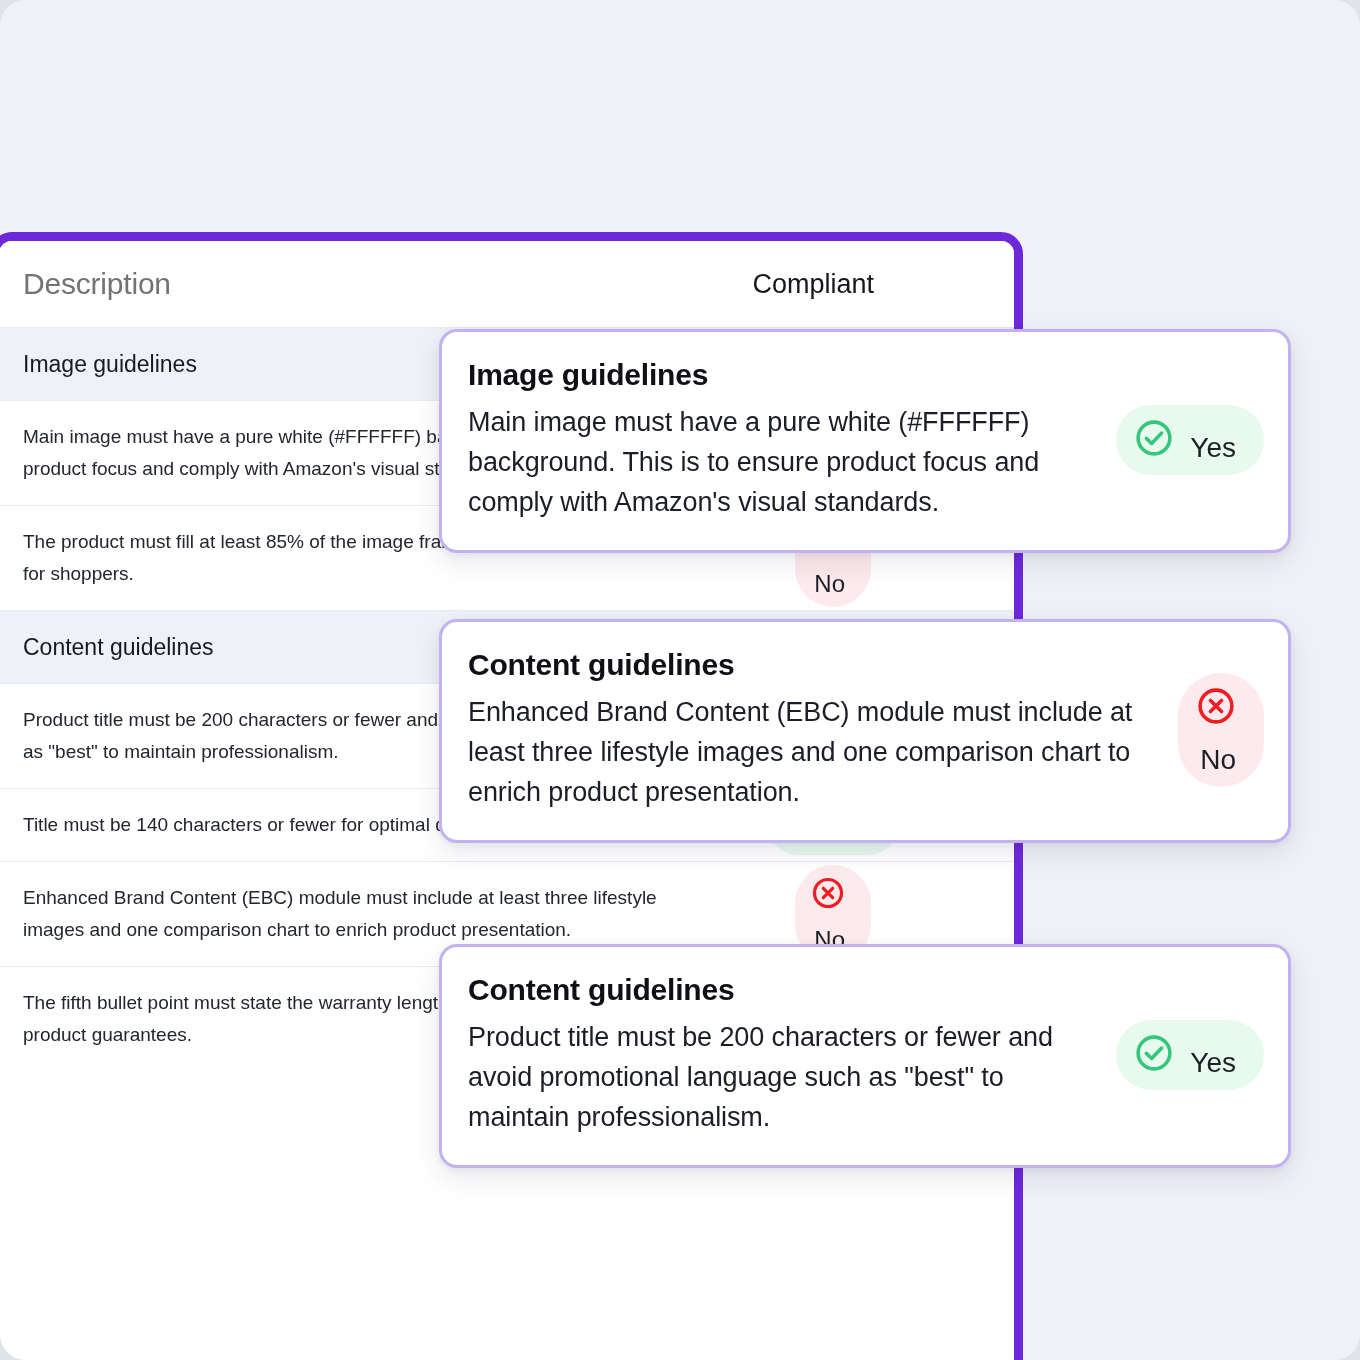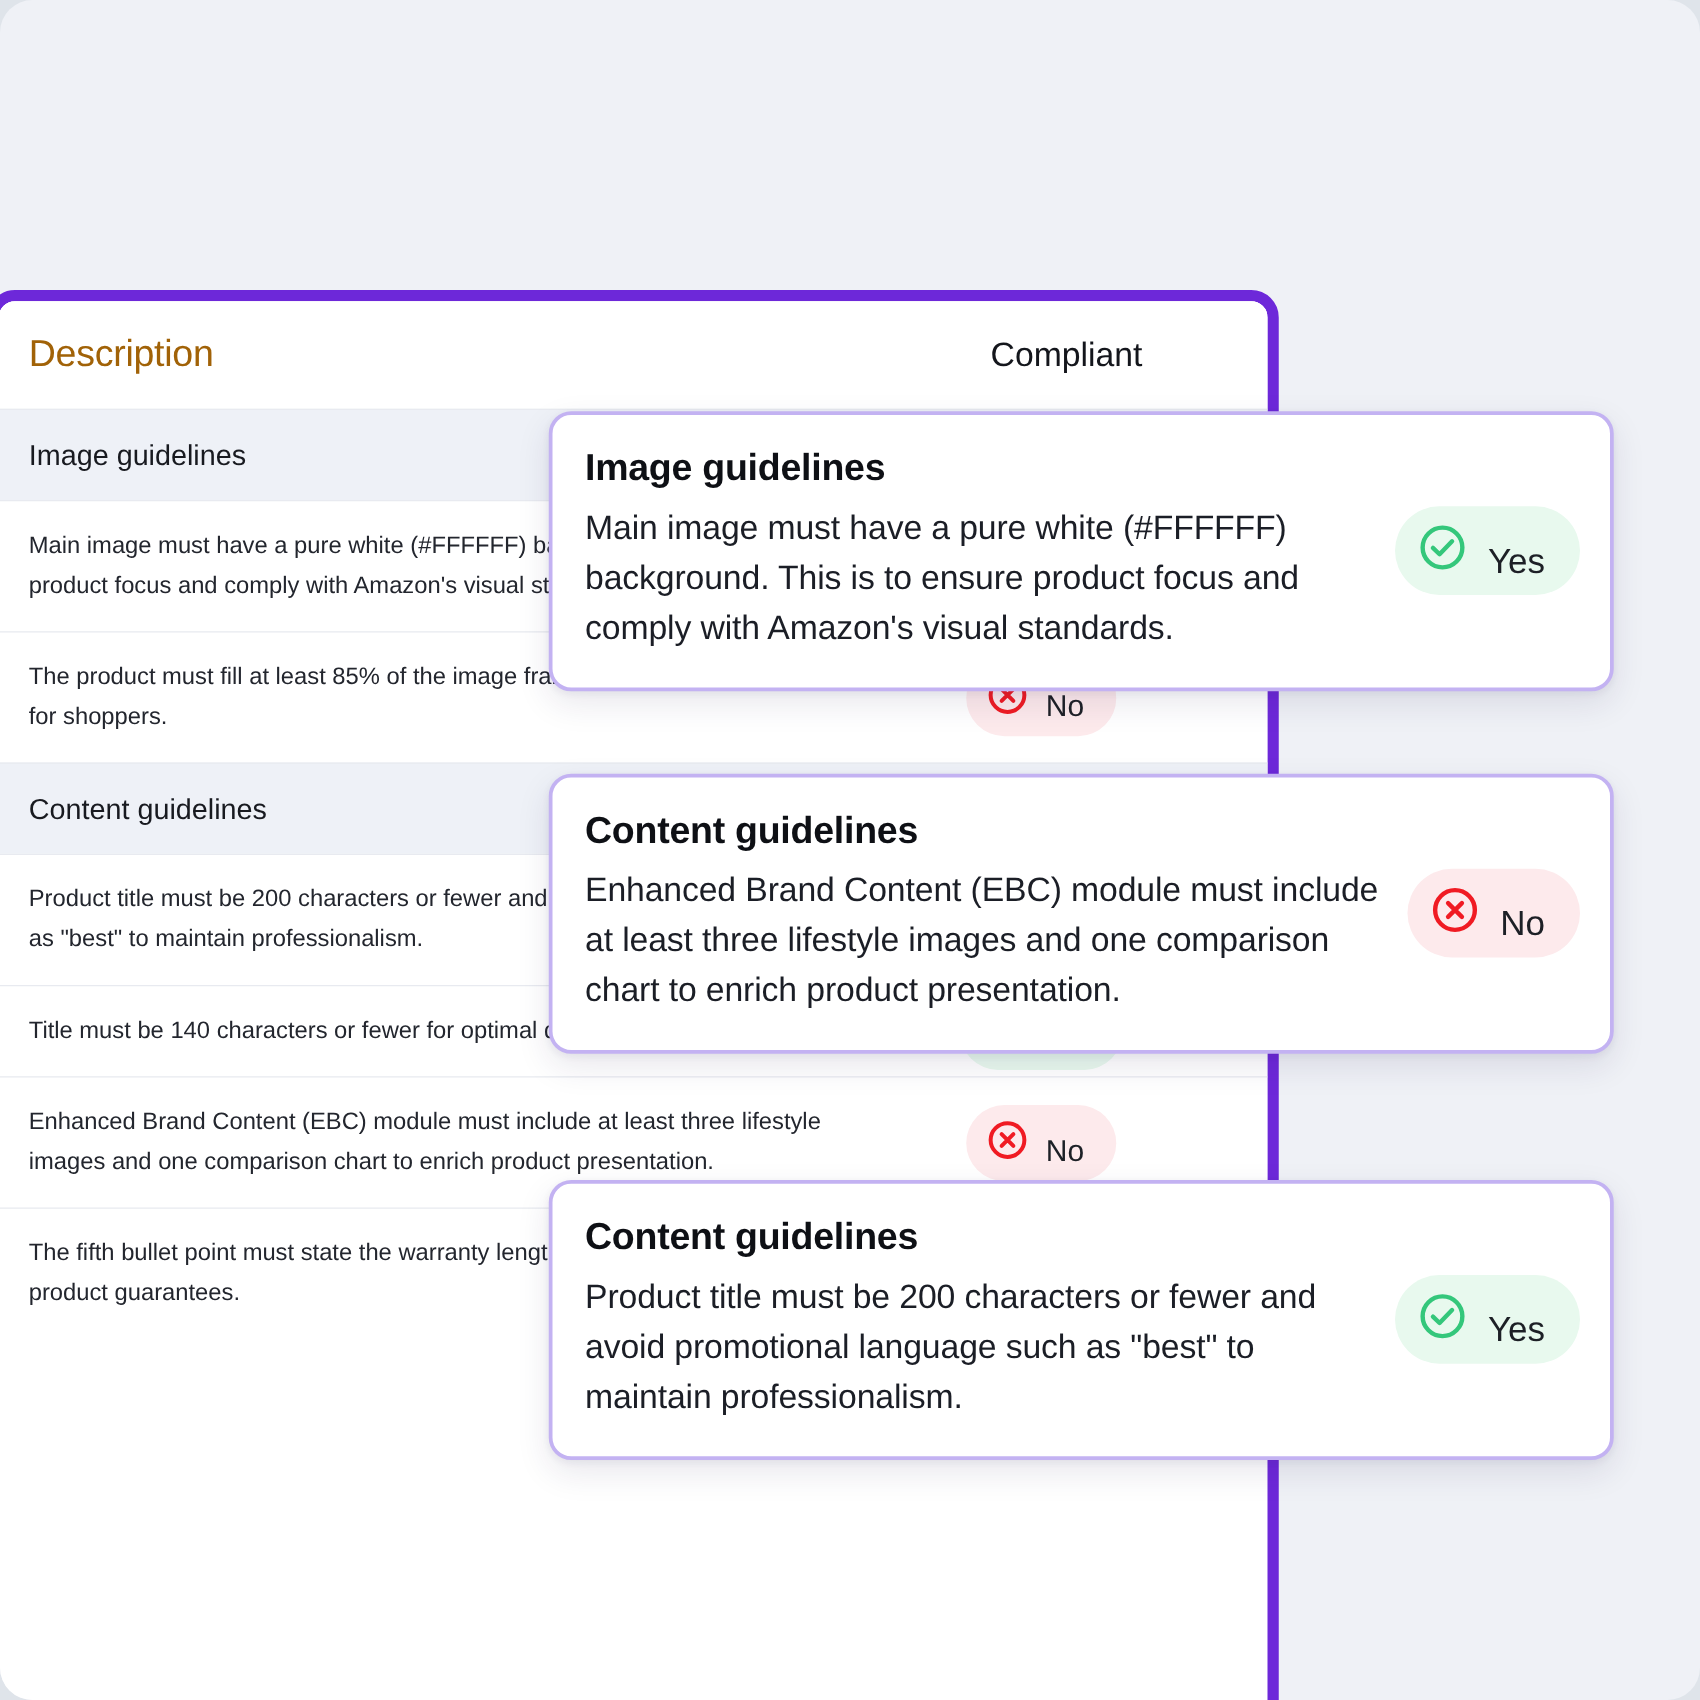--- a/index.html
+++ b/index.html
@@ -44,27 +44,27 @@
   
   .thead {
     display: flex;
     align-items: center;
     height: 86px;
     padding: 0 24px;
     background: #ffffff;
   }
   .th-desc {
     font-size: 30px;
-    color: #a16207;
+    color: #737373;
     letter-spacing: -0.2px;
   }
   .th-comp {
     flex: 0 0 auto;
     margin-left: auto;
-    margin-right: 76px;
+    margin-right: 116px;
     font-size: 27px;
     color: #14161c;
   }
 
   .row {
     display: flex;
     align-items: center;
     border-top: 1px solid #e8eaf0;
     padding: 0 24px;
     min-height: 72px;
@@ -97,21 +97,21 @@
     display: inline-flex;
     align-items: flex-end;
     gap: 14px;
     border-radius: 999px;
     padding: 11px 26px 11px 16px;
     font-size: 24px;
     line-height: 1;
   }
   .pill .glyph { display: block; }
   .pill.yes { background: #e8f9ee; color: #1d2026; }
-  .pill.no  { background: #fdeaec; color: #1d2026; }
+  .pill.no  { background: #fdeaec; color: #1d2026; flex-direction: column; }
   .pill .label { font-size: 24px; }
 
   
   .card {
     position: absolute;
     background: #ffffff;
     border: 3px solid #c3b2f2;
     border-radius: 18px;
     box-shadow: 0 10px 26px rgba(40, 30, 80, 0.10),
                 0 2px 6px rgba(40, 30, 80, 0.06);

